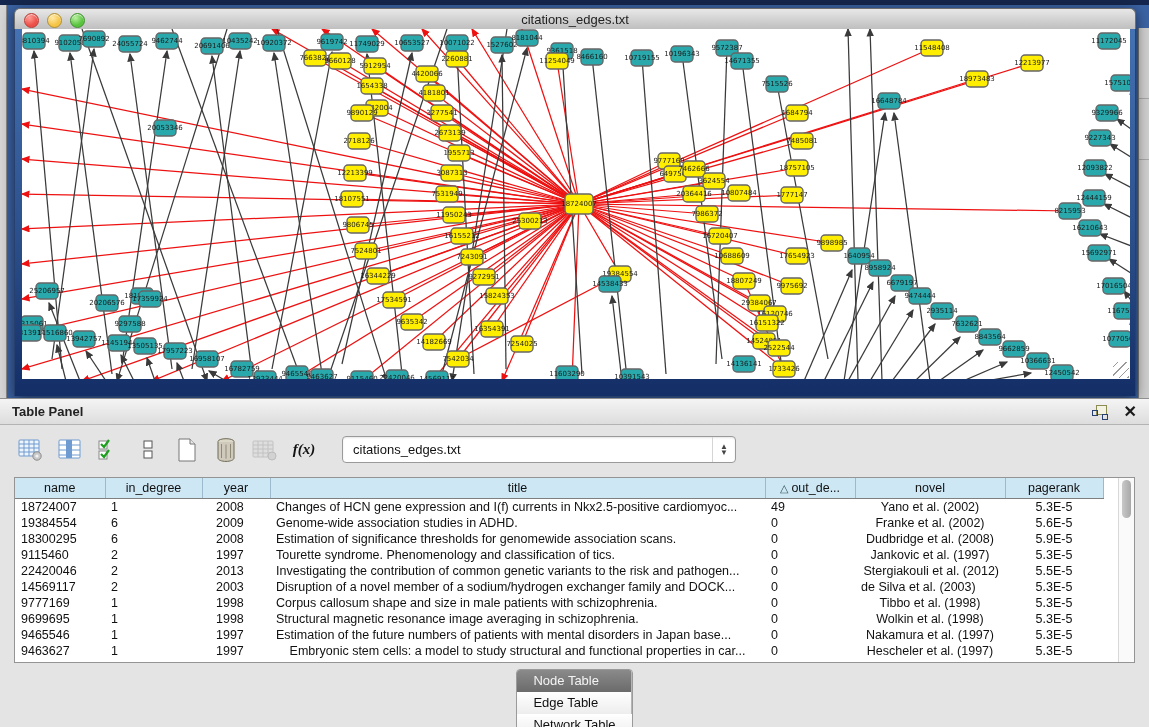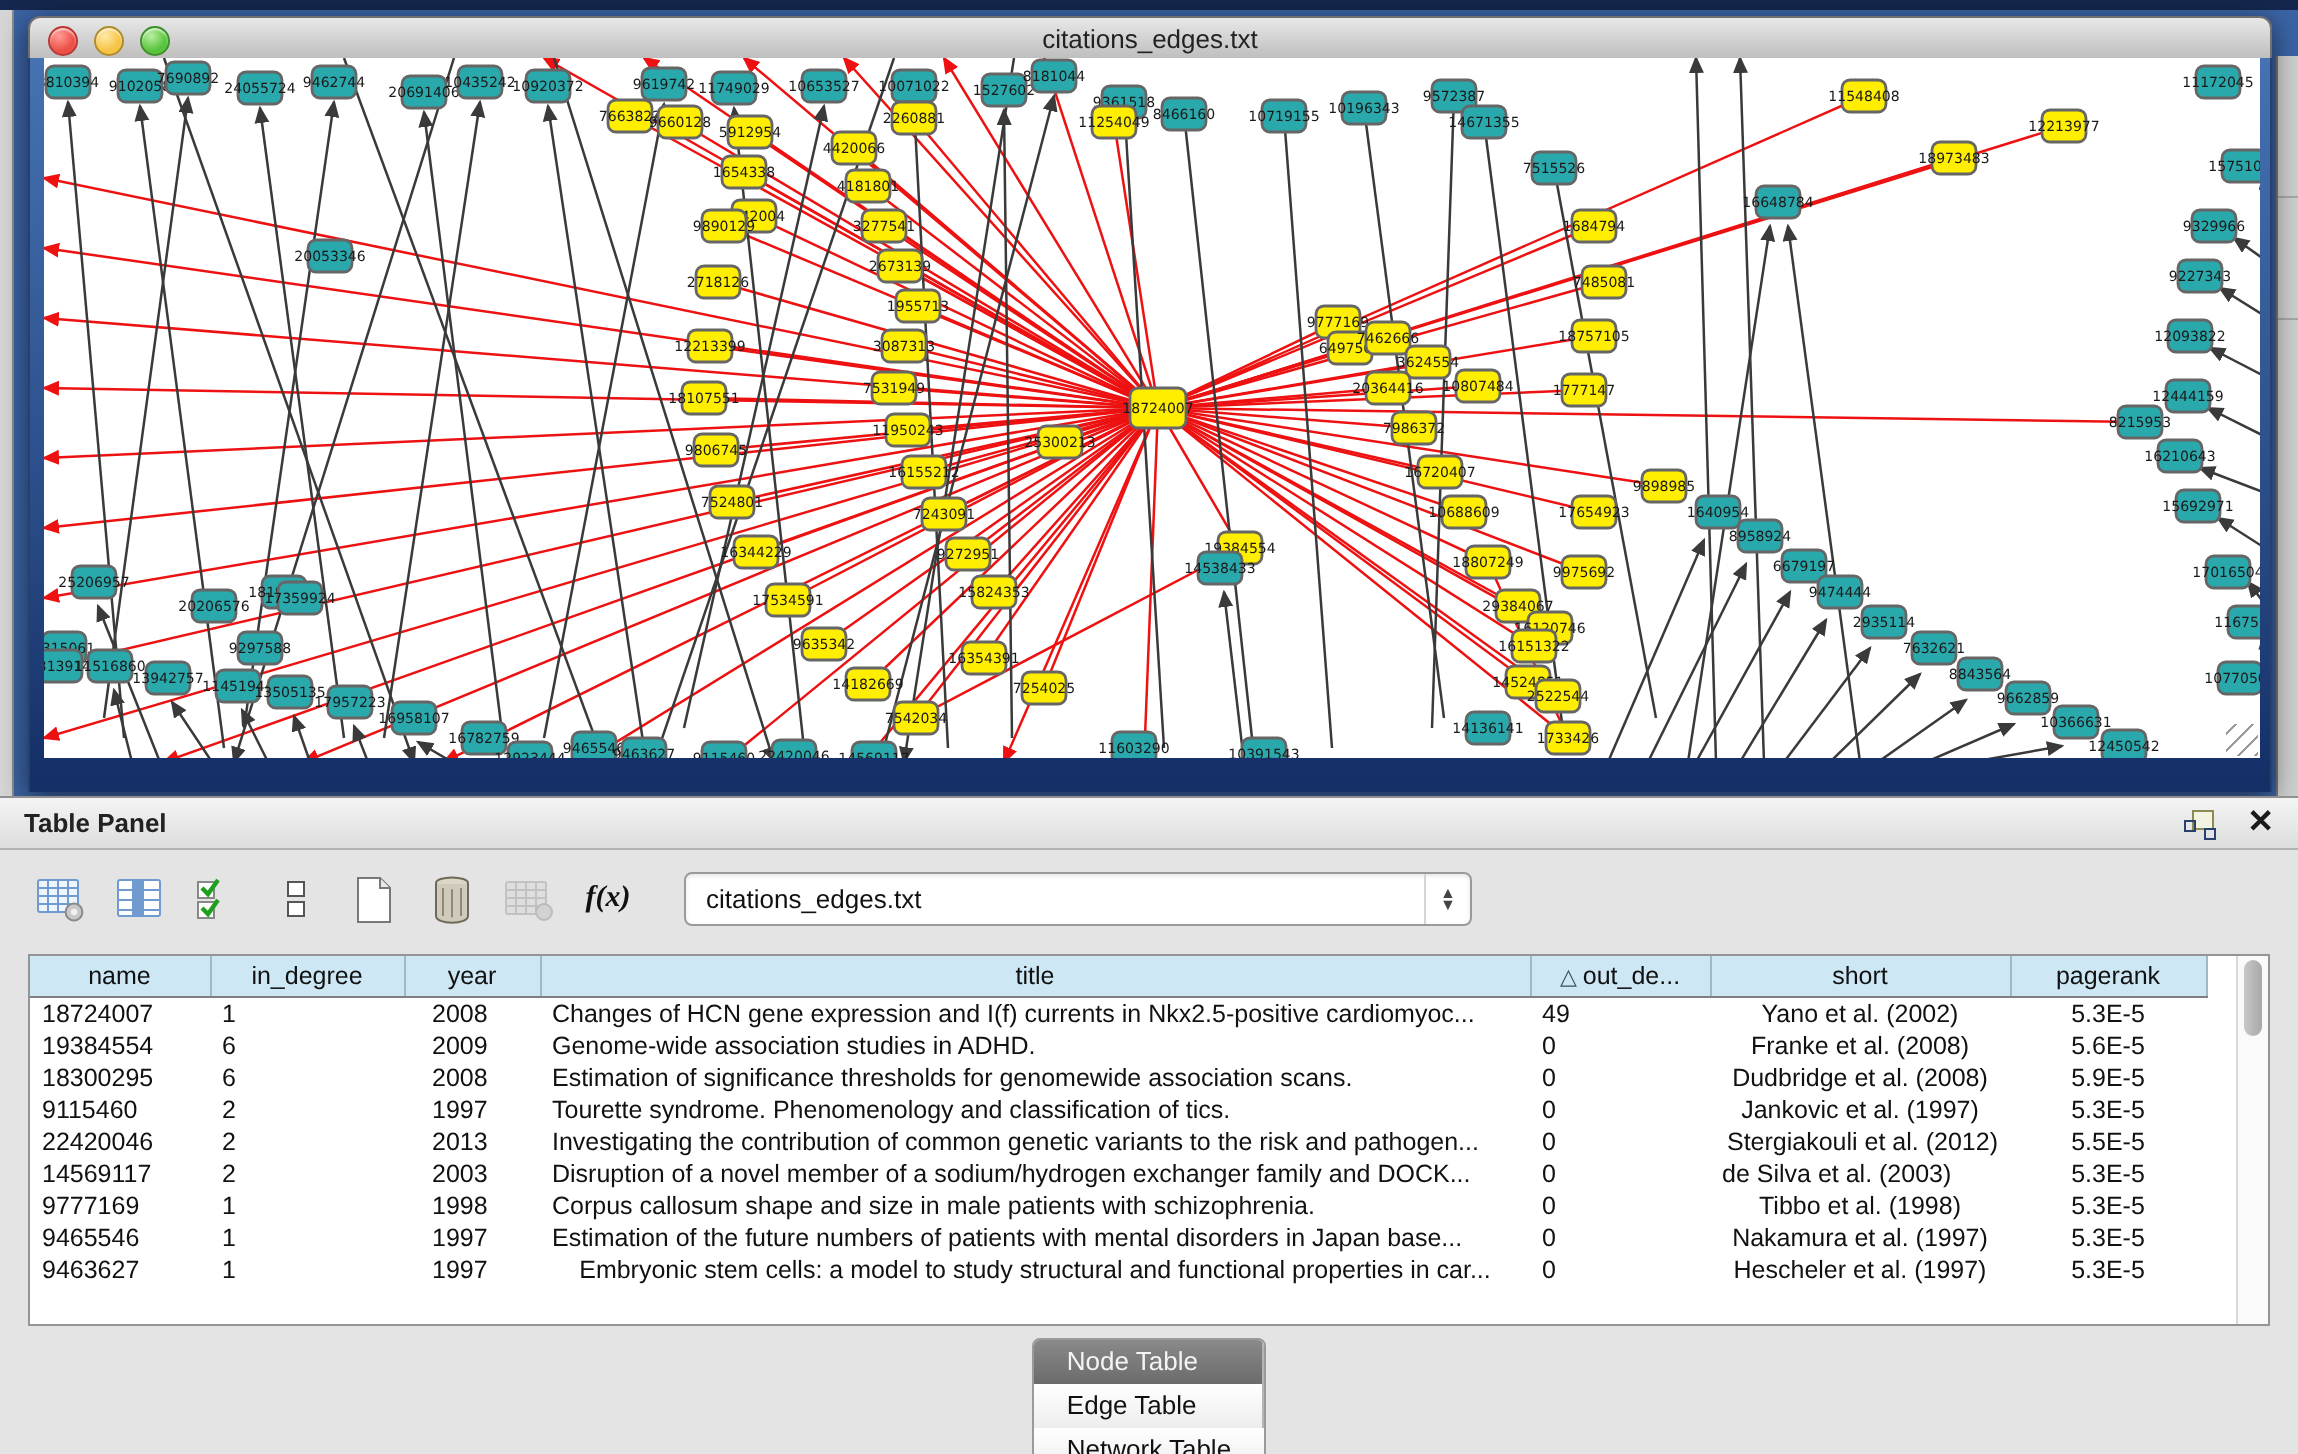--- a/index.html
+++ b/index.html
@@ -579,41 +579,41 @@
             <col style="width: 150px;">
             <col style="width: 98px;">
           </colgroup>
         <thead>
             <tr id="grid-head">
               <th>name</th>
               <th>in_degree</th>
               <th>year</th>
               <th>title</th>
               <th><span class="sort-glyph">△</span>out_de...</th>
-              <th>short</th>
+              <th>novel</th>
               <th>pagerank</th>
             </tr>
           </thead>
         <tbody id="grid-body">
             <tr>
               <td style="text-align: left;">18724007</td>
               <td style="text-align: left;">1</td>
               <td style="text-align: left; padding-left: 14px;">2008</td>
               <td style="text-align: left;">Changes of HCN gene expression and I(f) currents in Nkx2.5-positive cardiomyoc...</td>
               <td style="text-align: left;">49</td>
               <td style="text-align: center;">Yano et al. (2002)</td>
               <td style="text-align: center;">5.3E-5</td>
             </tr>
             <tr>
               <td style="text-align: left;">19384554</td>
               <td style="text-align: left;">6</td>
               <td style="text-align: left; padding-left: 14px;">2009</td>
               <td style="text-align: left;">Genome-wide association studies in ADHD.</td>
               <td style="text-align: left;">0</td>
-              <td style="text-align: center;">Franke et al. (2008)</td>
+              <td style="text-align: center;">Franke et al. (2002)</td>
               <td style="text-align: center;">5.6E-5</td>
             </tr>
             <tr>
               <td style="text-align: left;">18300295</td>
               <td style="text-align: left;">6</td>
               <td style="text-align: left; padding-left: 14px;">2008</td>
               <td style="text-align: left;">Estimation of significance thresholds for genomewide association scans.</td>
               <td style="text-align: left;">0</td>
               <td style="text-align: center;">Dudbridge et al. (2008)</td>
               <td style="text-align: center;">5.9E-5</td>
@@ -645,20 +645,29 @@
               <td style="text-align: left;">de Silva et al. (2003)</td>
               <td style="text-align: center;">5.3E-5</td>
             </tr>
             <tr>
               <td style="text-align: left;">9777169</td>
               <td style="text-align: left;">1</td>
               <td style="text-align: left; padding-left: 14px;">1998</td>
               <td style="text-align: left;">Corpus callosum shape and size in male patients with schizophrenia.</td>
               <td style="text-align: left;">0</td>
               <td style="text-align: center;">Tibbo et al. (1998)</td>
+              <td style="text-align: center;">5.3E-5</td>
+            </tr>
+            <tr>
+              <td style="text-align: left;">9699695</td>
+              <td style="text-align: left;">1</td>
+              <td style="text-align: left; padding-left: 14px;">1998</td>
+              <td style="text-align: left;">Structural magnetic resonance image averaging in schizophrenia.</td>
+              <td style="text-align: left;">0</td>
+              <td style="text-align: center;">Wolkin et al. (1998)</td>
               <td style="text-align: center;">5.3E-5</td>
             </tr>
             <tr>
               <td style="text-align: left;">9465546</td>
               <td style="text-align: left;">1</td>
               <td style="text-align: left; padding-left: 14px;">1997</td>
               <td style="text-align: left;">Estimation of the future numbers of patients with mental disorders in Japan base...</td>
               <td style="text-align: left;">0</td>
               <td style="text-align: center;">Nakamura et al. (1997)</td>
               <td style="text-align: center;">5.3E-5</td>

